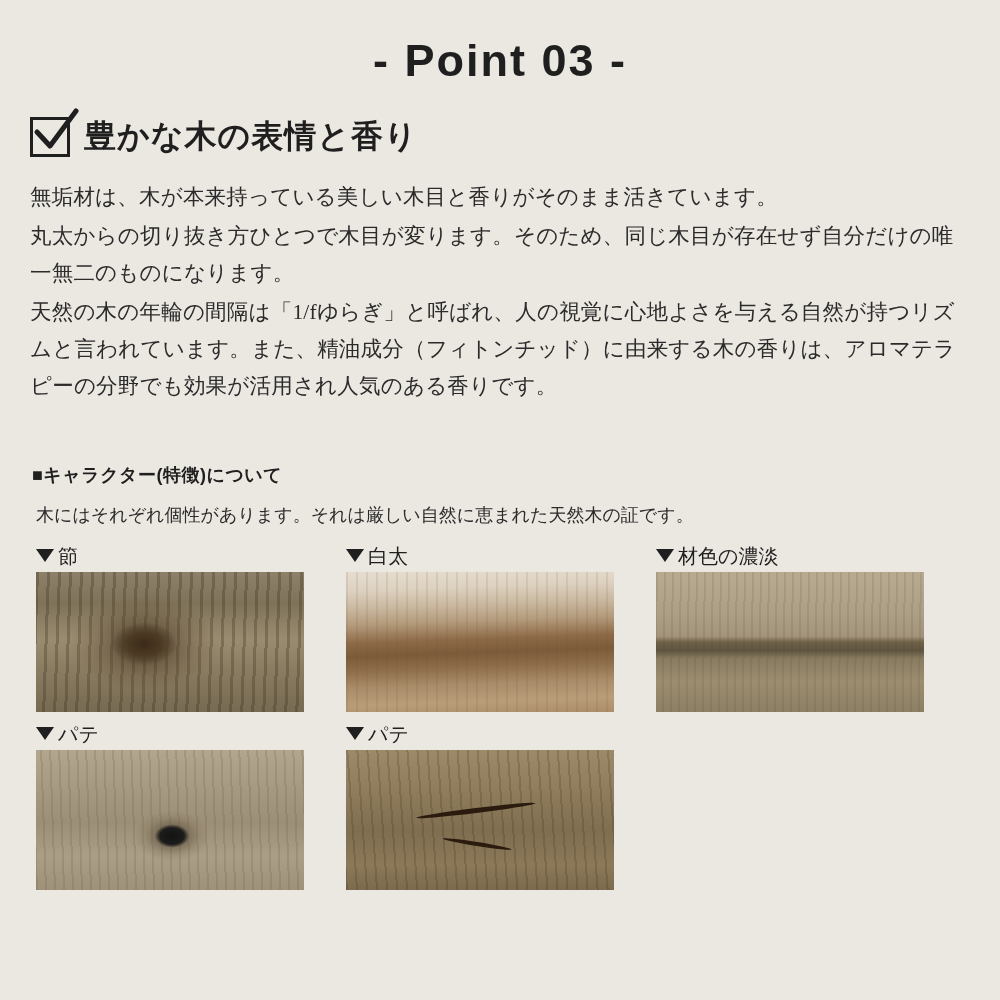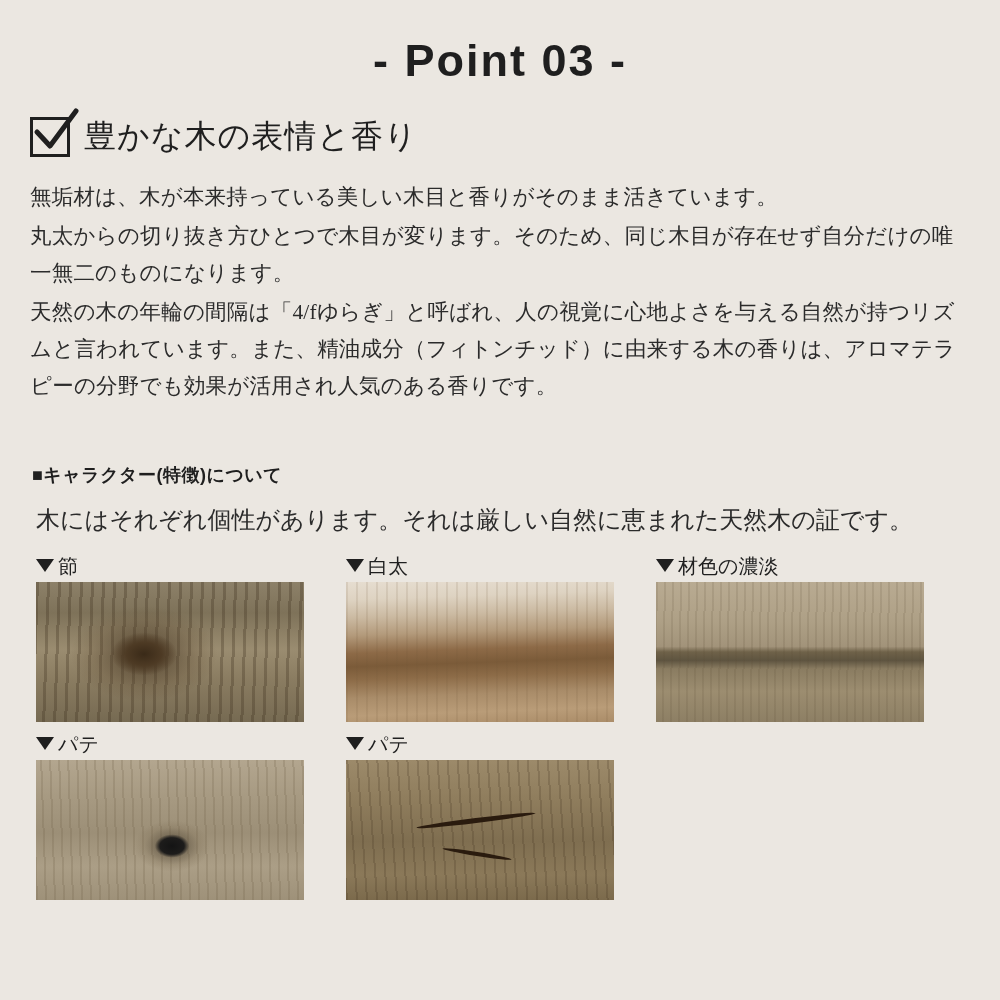--- a/index.html
+++ b/index.html
@@ -50,21 +50,21 @@
   .check-box svg {
     position: absolute;
     left: -4px;
     top: -14px;
     width: 52px;
     height: 52px;
     overflow: visible;
   }
   .headline-text {
     font-size: 32px;
-    font-weight: normal;
+    font-weight: bold;
     margin-left: 14px;
     letter-spacing: 1px;
     color: #1f1f1f;
   }
 
   
   .body-block {
     margin: 20px 30px 0 30px;
     font-size: 21.5px;
     line-height: 1.72;
@@ -82,21 +82,21 @@
   
   .char-heading {
     margin: 58px 0 0 32px;
     font-size: 18px;
     font-weight: bold;
     letter-spacing: 0.5px;
     color: #1f1f1f;
   }
   .char-lead {
     margin: 14px 0 0 36px;
-    font-size: 24px;
+    font-size: 18px;
     line-height: 1.62;
     color: #2b2b2b;
   }
   .char-lead p { margin: 0; }
 
   
   .grid {
     margin: 16px 0 0 36px;
     display: flex;
     flex-wrap: wrap;
@@ -185,21 +185,21 @@
       <svg viewBox="0 0 52 52" aria-hidden="true">
         <polyline points="8,26 21,40 47,5" fill="none" stroke="#1f1f1f" stroke-width="5" stroke-linecap="round" stroke-linejoin="round"></polyline>
       </svg>
     </span>
     <span class="headline-text">豊かな木の表情と香り</span>
   </div>
 
   <div class="body-block">
     <p>無垢材は、木が本来持っている美しい木目と香りがそのまま活きています。</p>
     <p>丸太からの切り抜き方ひとつで木目が変ります。そのため、同じ木目が存在せず自分だけの唯一無二のものになります。</p>
-    <p>天然の木の年輪の間隔は「4/fゆらぎ」と呼ばれ、人の視覚に心地よさを与える自然が持つリズムと言われています。また、精油成分（フィトンチッド）に由来する木の香りは、アロマテラピーの分野でも効果が活用され人気のある香りです。</p>
+    <p>天然の木の年輪の間隔は「1/fゆらぎ」と呼ばれ、人の視覚に心地よさを与える自然が持つリズムと言われています。また、精油成分（フィトンチッド）に由来する木の香りは、アロマテラピーの分野でも効果が活用され人気のある香りです。</p>
   </div>
 
   <div class="char-heading">■キャラクター(特徴)について</div>
 
   <div class="char-lead">
     <p>木にはそれぞれ個性があります。それは厳しい自然に恵まれた天然木の証です。</p>
   </div>
 
   <div class="grid">
 

